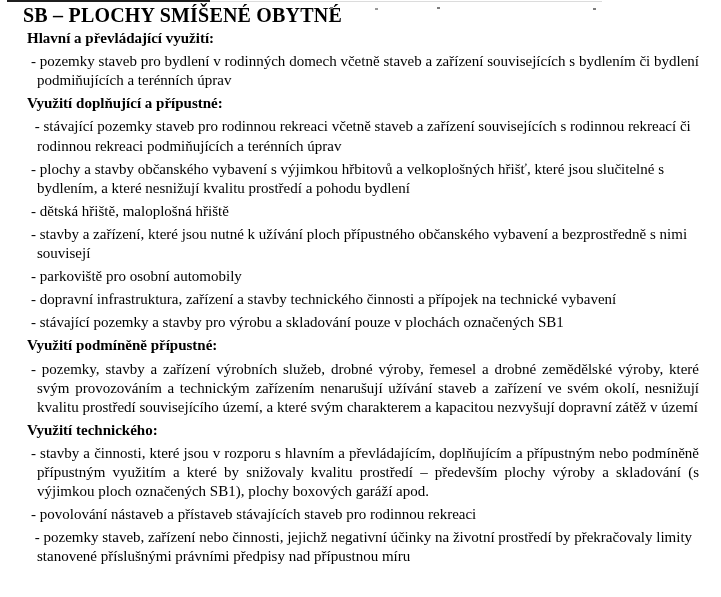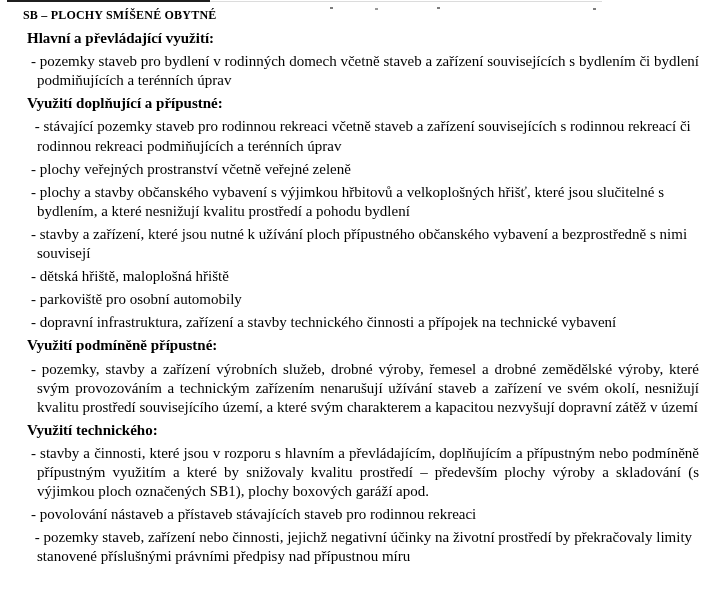--- a/index.html
+++ b/index.html
@@ -11,21 +11,21 @@
     padding: 6px 18px 0 23px;
     background: #ffffff;
     color: #000000;
     font-family: "Liberation Serif", "DejaVu Serif", serif;
     font-size: 15px;
     line-height: 19.1px;
     overflow: hidden;
   }
   .doc-title {
     margin: 0;
-    font-size: 12px;
+    font-size: 20px;
     font-weight: bold;
     line-height: 19.1px;
     letter-spacing: 0.2px;
   }
   .section-heading {
     margin: 4px;
     font-size: 15px;
     font-weight: bold;
     line-height: 19.1px;
   }
@@ -58,26 +58,26 @@
   <span class="speck speck-3"></span>
   <span class="speck speck-4"></span>
 
   <h1 class="doc-title">SB – PLOCHY SMÍŠENÉ OBYTNÉ</h1>
 
   <h2 class="section-heading">Hlavní a převládající využití:</h2>
   <div class="bullet justify"><span class="prefix">- </span><span>pozemky staveb pro bydlení v rodinných domech včetně staveb a zařízení souvisejících s bydlením či bydlení podmiňujících a terénních úprav</span></div>
 
   <h2 class="section-heading">Využití doplňující a přípustné:</h2>
   <div class="bullet"><span class="prefix"> - </span><span>stávající pozemky staveb pro rodinnou rekreaci včetně staveb a zařízení souvisejících s rodinnou rekreací či rodinnou rekreaci podmiňujících a terénních úprav</span></div>
-  <div class="bullet"><span class="prefix">- </span><span>plochy veřejných prostranství včetně veřejné zeleně</span></div>
   <div class="bullet"><span class="prefix">- </span><span>plochy a stavby občanského vybavení s výjimkou hřbitovů a velkoplošných hřišť, které jsou slučitelné s bydlením, a které nesnižují kvalitu prostředí a pohodu bydlení</span></div>
+  <div class="bullet"><span class="prefix">- </span><span>dětská hřiště, maloplošná hřiště</span></div>
   <div class="bullet"><span class="prefix">- </span><span>stavby a zařízení, které jsou nutné k užívání ploch přípustného občanského vybavení a bezprostředně s nimi souvisejí</span></div>
-  <div class="bullet"><span class="prefix">- </span><span>dětská hřiště, maloplošná hřiště</span></div>
   <div class="bullet"><span class="prefix">- </span><span>parkoviště pro osobní automobily</span></div>
   <div class="bullet"><span class="prefix">- </span><span>dopravní infrastruktura, zařízení a stavby technického činnosti a přípojek na technické vybavení</span></div>
+  <div class="bullet"><span class="prefix">- </span><span>stávající pozemky a stavby pro výrobu a skladování pouze v plochách označených SB1</span></div>
 
   <h2 class="section-heading">Využití podmíněně přípustné:</h2>
   <div class="bullet justify"><span class="prefix">- </span><span>pozemky, stavby a zařízení výrobních služeb, drobné výroby, řemesel a drobné zemědělské výroby, které svým provozováním a technickým zařízením nenarušují užívání staveb a zařízení ve svém okolí, nesnižují kvalitu prostředí souvisejícího území, a které svým charakterem a kapacitou nezvyšují dopravní zátěž v území</span></div>
 
   <h2 class="section-heading">Využití technického:</h2>
   <div class="bullet justify"><span class="prefix">- </span><span>stavby a činnosti, které jsou v rozporu s hlavním a převládajícím, doplňujícím a přípustným nebo podmíněně přípustným využitím a které by snižovaly kvalitu prostředí – především plochy výroby a skladování (s výjimkou ploch označených SB1), plochy boxových garáží apod.</span></div>
   <div class="bullet"><span class="prefix">- </span><span>povolování nástaveb a přístaveb stávajících staveb pro rodinnou rekreaci</span></div>
   <div class="bullet"><span class="prefix"> - </span><span>pozemky staveb, zařízení nebo činnosti, jejichž negativní účinky na životní prostředí by překračovaly limity stanovené příslušnými právními předpisy nad přípustnou míru</span></div>
 
 

